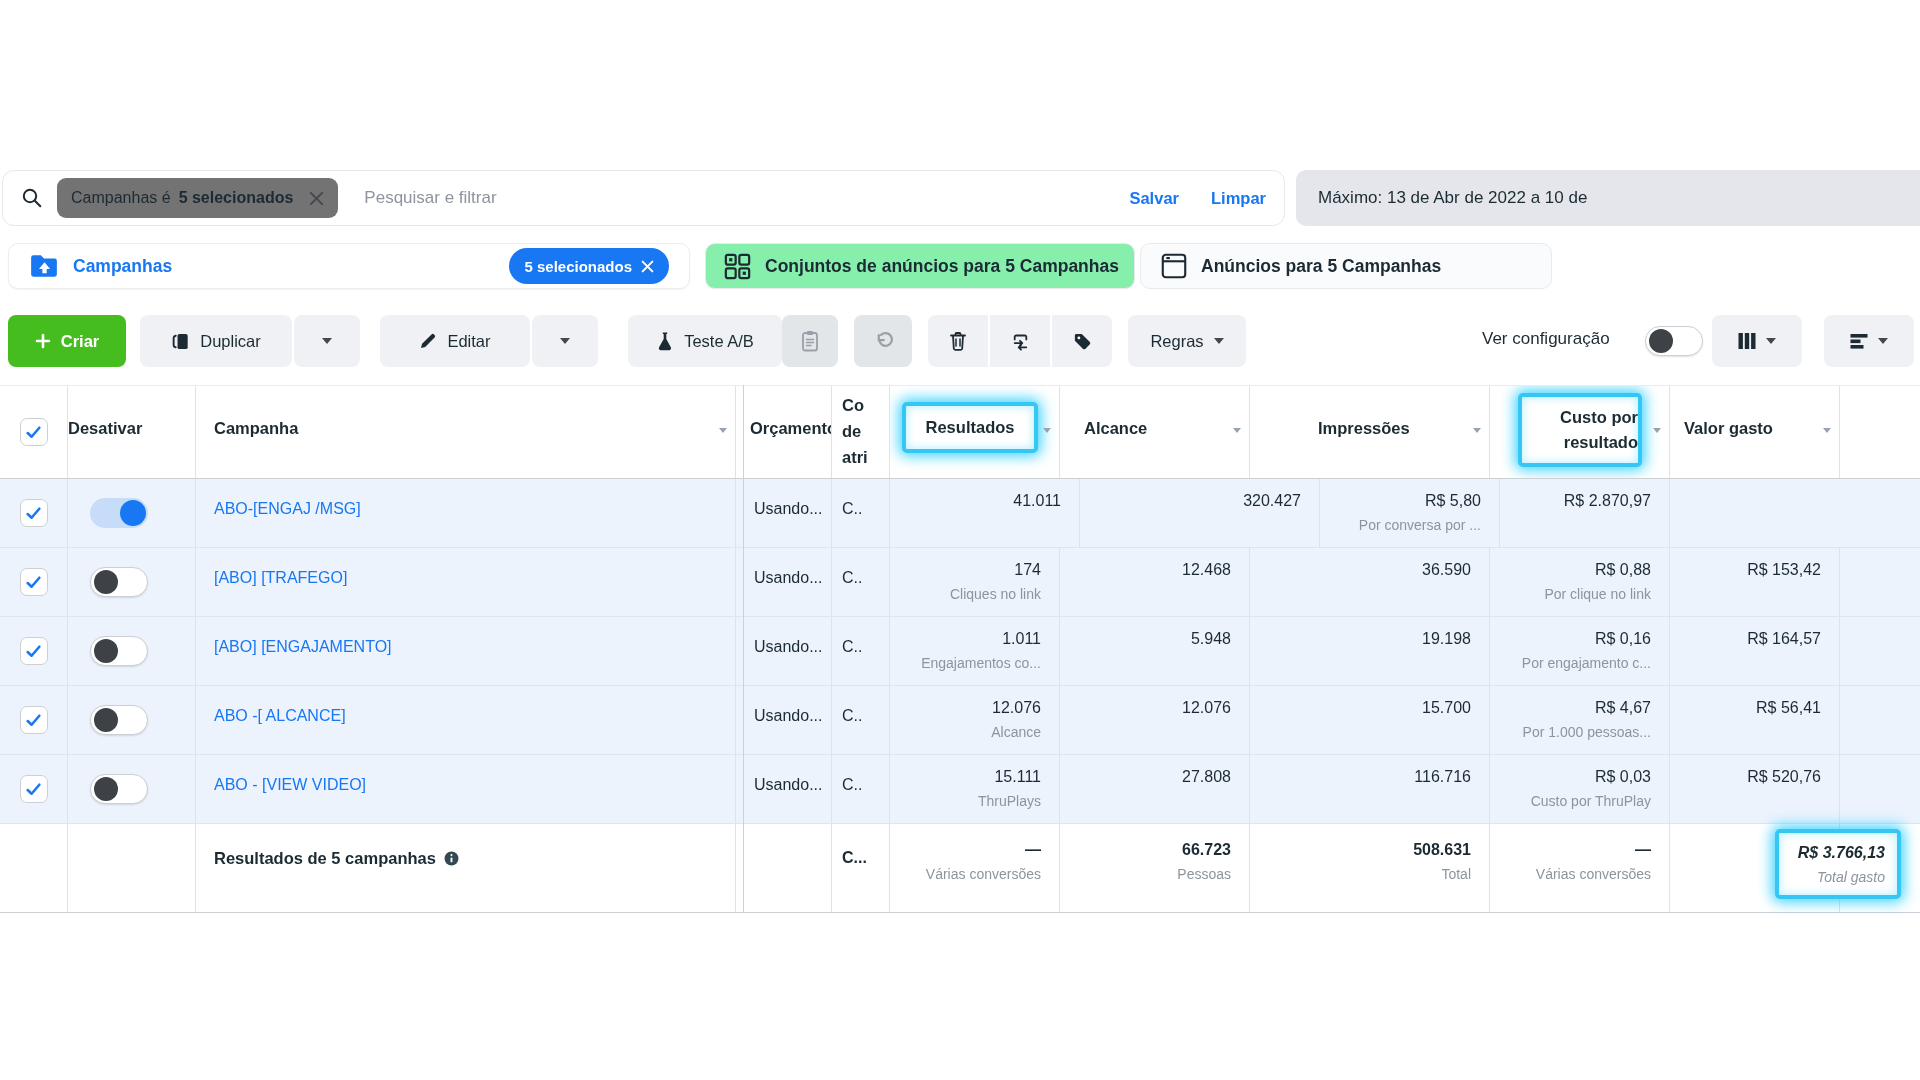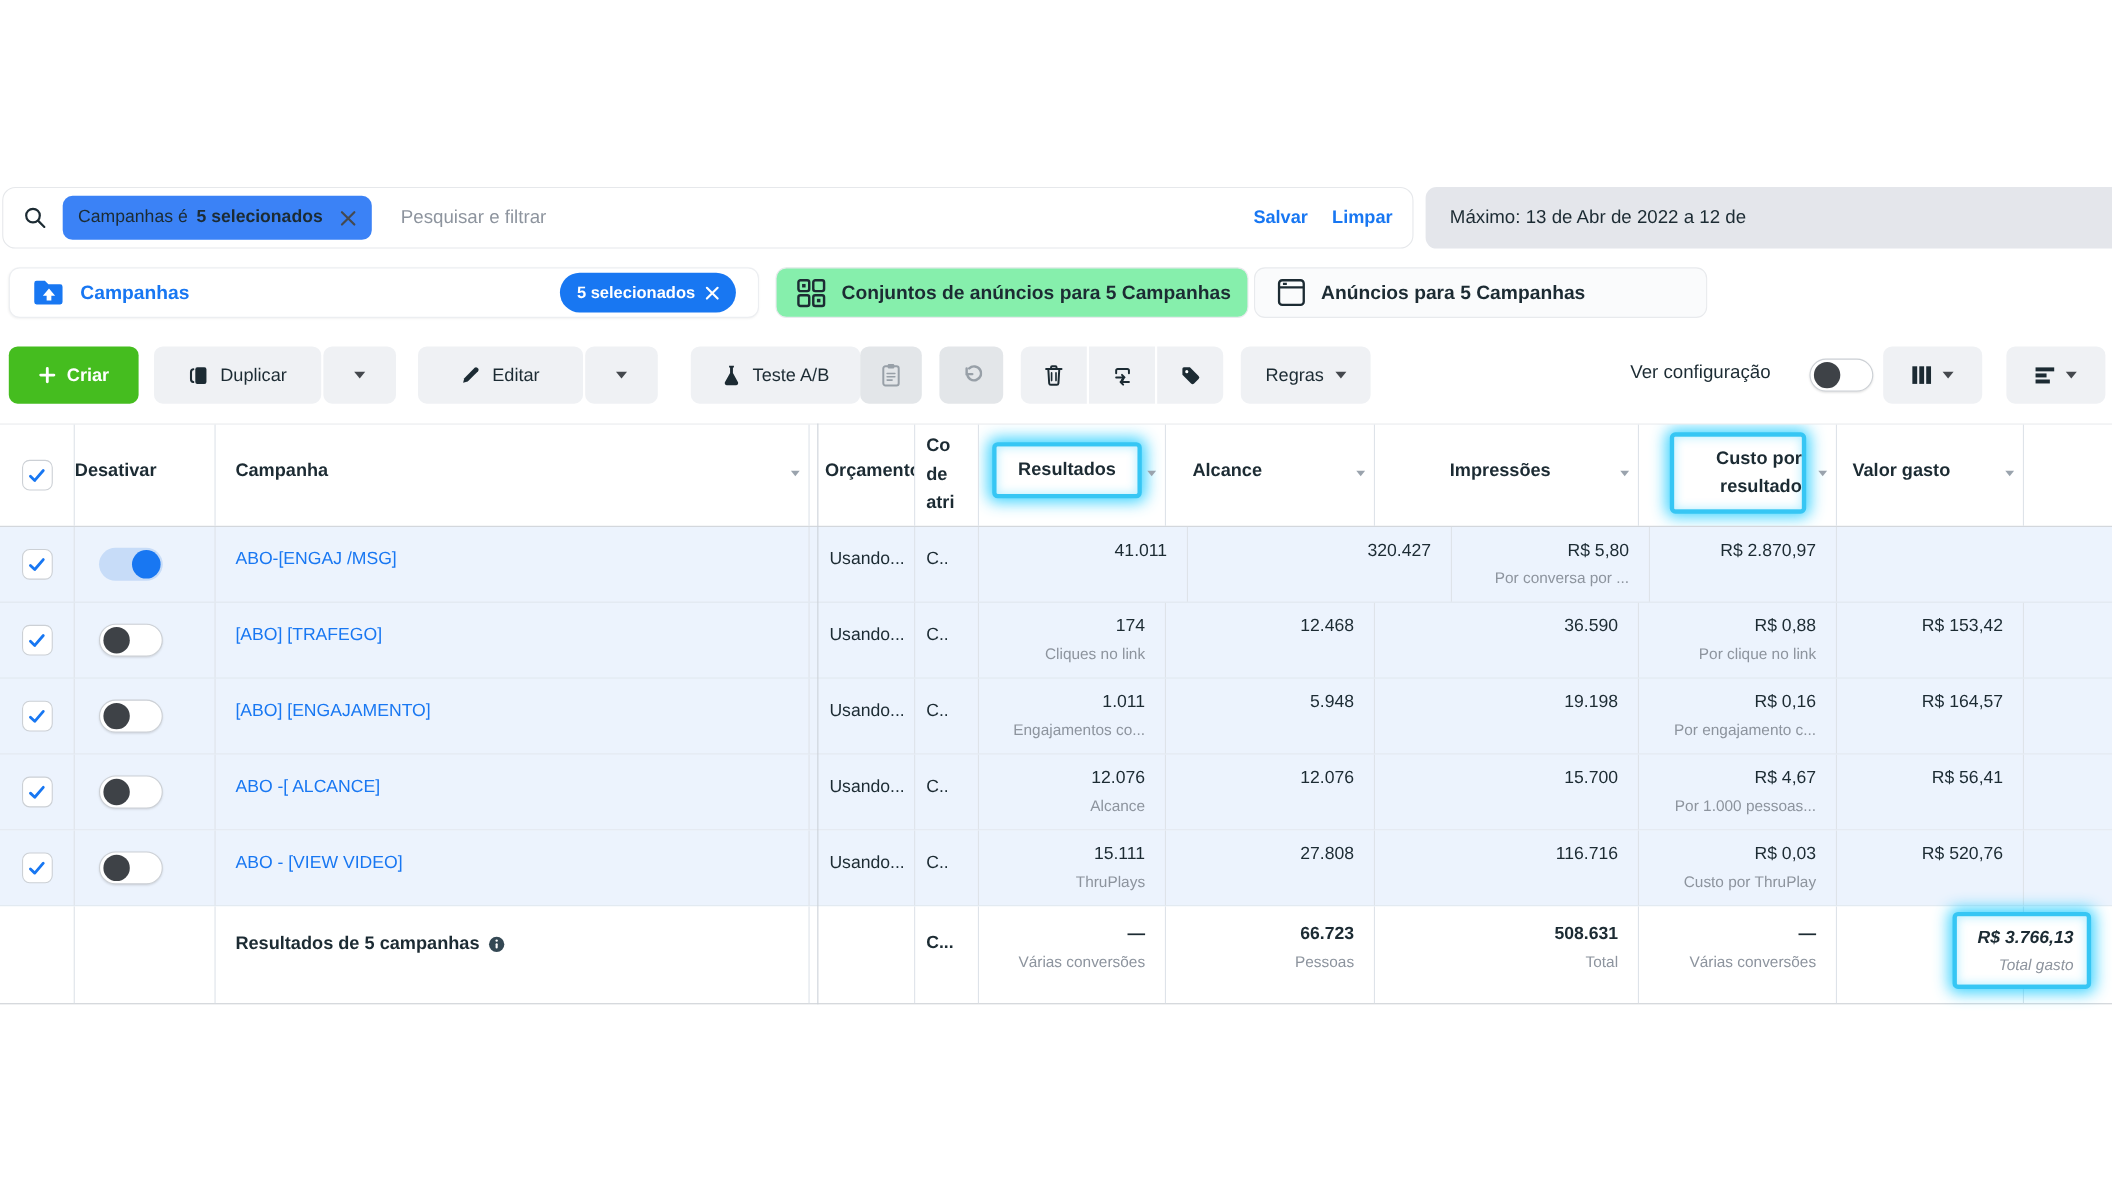--- a/index.html
+++ b/index.html
@@ -3,27 +3,27 @@
 <meta charset="utf-8">
 <style>
   html,body{margin:0;padding:0;background:#fff;}
   .stage{position:relative;width:1920px;height:1080px;overflow:hidden;background:#fff;
          font-family:"Liberation Sans","DejaVu Sans",sans-serif;color:#1c2b33;}
 
   
   .filter-bar{position:absolute;left:2px;top:170px;width:1283px;height:56px;background:#fff;
               border:1px solid #e6e8eb;border-radius:12px;display:flex;align-items:center;
               padding:0 18px;box-sizing:border-box;}
-  .chip{display:flex;align-items:center;gap:8px;background:#3b82f6;border-radius:9px;
+  .chip{display:flex;align-items:center;gap:8px;background:#737373;border-radius:9px;
         padding:0 14px;height:40px;margin-left:14px;font-size:16px;white-space:nowrap;}
   .chip b{font-weight:700;}
   .chip .x{display:flex;margin-left:8px;cursor:pointer;}
   .ph{margin-left:26px;color:#8d949e;font-size:17px;}
   .fb-spacer{flex:1;}
-  .lnk{color:#1877f2;font-size:16.5px;font-weight:600;margin-left:22px;cursor:pointer;white-space:nowrap;}
+  .lnk{color:#1877f2;font-size:16.5px;font-weight:600;margin-left:32px;cursor:pointer;white-space:nowrap;}
   .date-box{position:absolute;left:1296px;top:170px;width:700px;height:56px;background:#e4e6eb;
             border-radius:10px;display:flex;align-items:center;padding-left:22px;box-sizing:border-box;
             font-size:17px;white-space:nowrap;}
 
   
   .tab{position:absolute;top:243px;height:46px;display:flex;align-items:center;box-sizing:border-box;
        border-radius:10px;padding:0 20px;cursor:pointer;}
   .tab .lbl{font-size:17.5px;font-weight:700;margin-left:14px;white-space:nowrap;}
   .tab1{left:8px;width:682px;background:#fff;border:1px solid #eceef1;box-shadow:0 1px 2px rgba(0,0,0,.05);}
   .tab1 .lbl{color:#1877f2;}
@@ -117,21 +117,21 @@
             <path d="M1.5 1.5 10.5 10.5 M10.5 1.5 1.5 10.5" stroke="#444950" stroke-width="1.6" stroke-linecap="round"></path>
           </svg>
       </span>
     </div>
     <span class="ph">Pesquisar e filtrar</span>
     <span class="fb-spacer"></span>
     <span class="lnk">Salvar</span>
     <span class="lnk">Limpar</span>
   </div>
   <div class="date-box">
-    <span>Máximo: 13 de Abr de 2022 a 12 de</span>
+    <span>Máximo: 13 de Abr de 2022 a 10 de</span>
   </div>
 
   <div class="tab tab1">
     <span>
       <svg width="30" height="26" viewBox="0 0 28 24">
           <path fill="#1877f2" d="M2 4 a2 2 0 0 1 2-2 h7 l3 3 h10 a2 2 0 0 1 2 2 v13 a2 2 0 0 1-2 2 H4 a2 2 0 0 1-2-2 z"></path>
           <path fill="#fff" d="M14.5 8.5 l5.2 6.2 h-3.2 v4 h-4 v-4 h-3.2 z"></path>
         </svg>
     </span>
     <span class="lbl">Campanhas</span>

